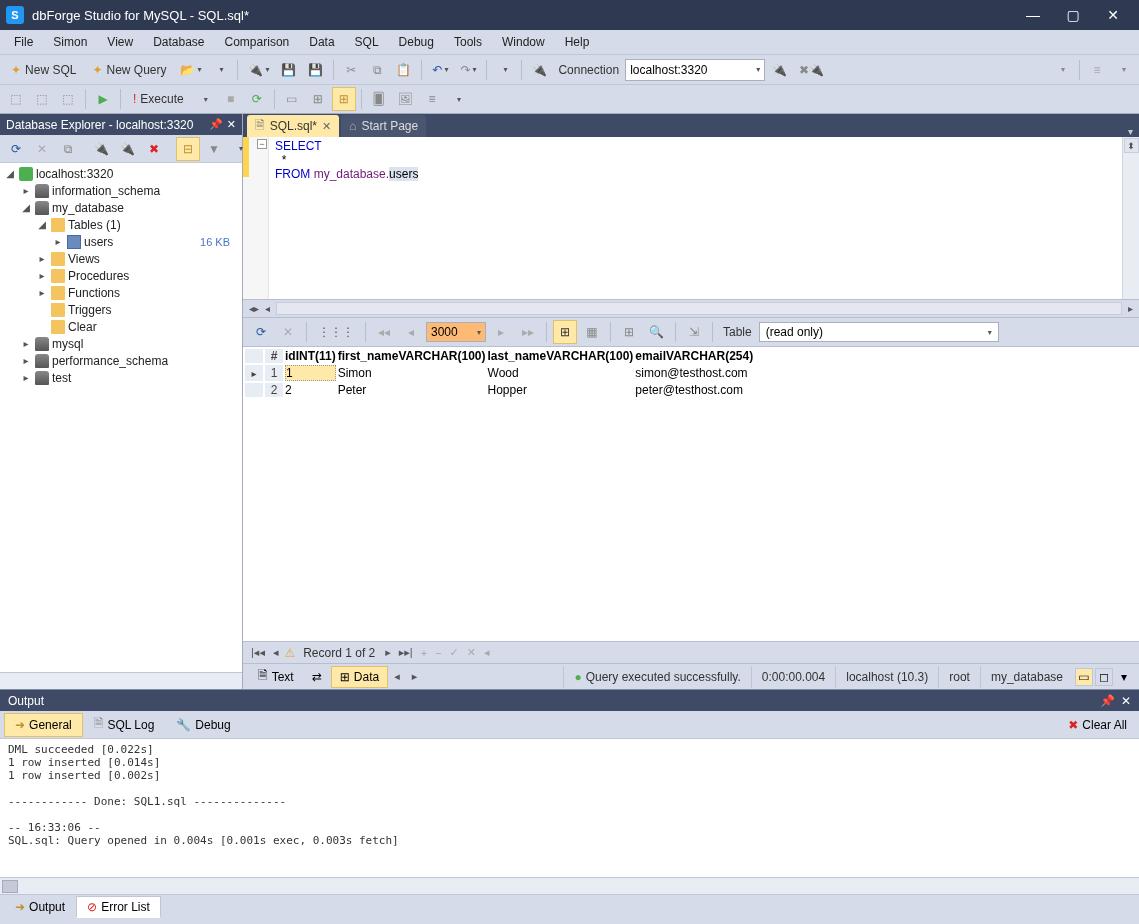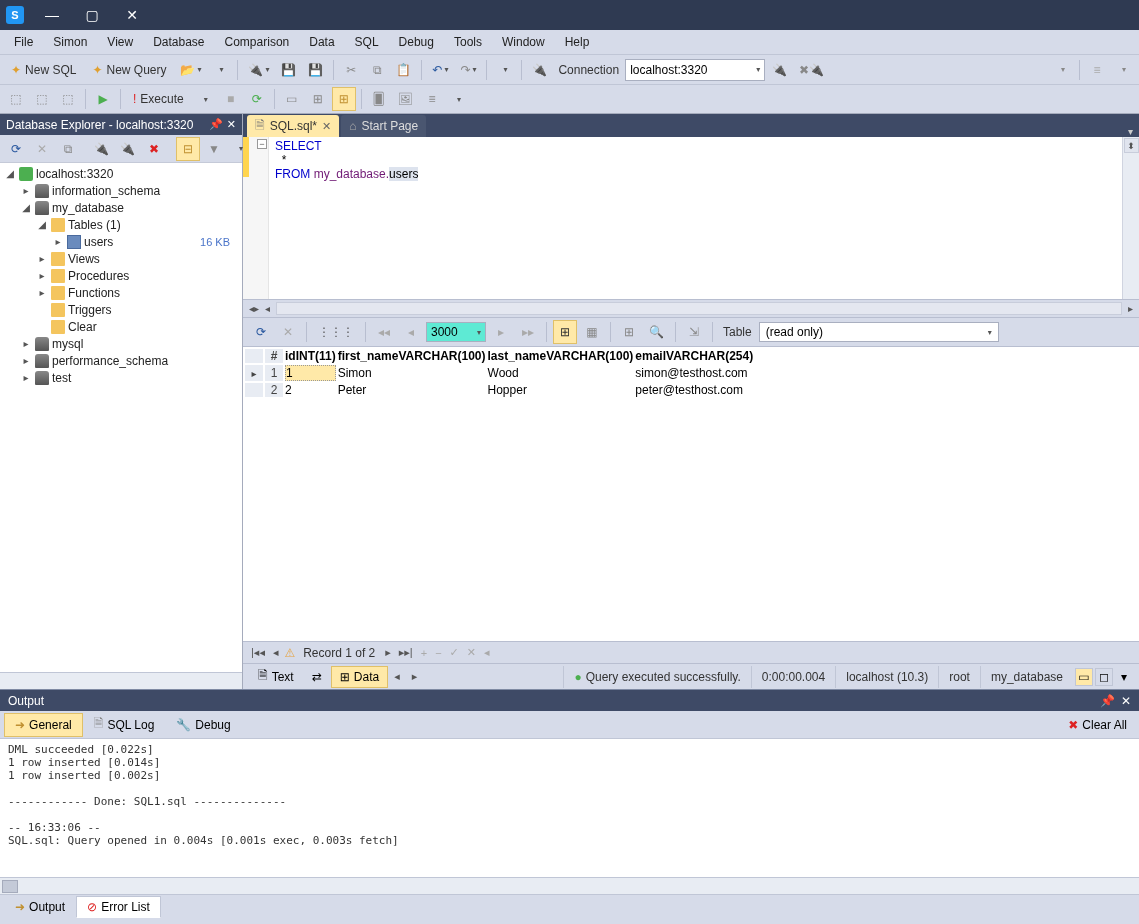--- a/index.html
+++ b/index.html
@@ -44,21 +44,21 @@
 .sql-gutter { width: 26px; background: #f6f6f6; border-right: 1px solid #e5e5e5; }
 .sql-marker { position:absolute; left:0; width:6px; height: 40px; background: #ffd54f; top:0; }
 .sql-text { padding: 2px 6px; font-family: Consolas, monospace; font-size: 12px; line-height: 14px; white-space: pre; flex:1; }
 .sql-kw { color: #0000cc; }
 .sql-id { color: #701a75; }
 .sql-hl { background: #dde3ee; }
 .sql-collapse { position:absolute; left:14px; top:2px; width:10px; height:10px; border:1px solid #999; background:#fff; font-size:9px; line-height:8px; text-align:center; color:#555;}
 .ed-footer { height: 18px; background: #d6dbe9; border-top: 1px solid #b8bed0; display:flex; align-items:center; padding:0 6px; gap:6px;}
 .ed-footer .arrow { font-size:10px; color:#555;}
 .grid-toolbar { height: 30px; background: #d6dbe9; border-top: 1px solid #b8bed0; border-bottom: 1px solid #b8bed0; display: flex; align-items: center; padding: 0 6px; gap: 3px; }
-.grid-toolbar .field { width: 60px; height: 20px; border: 1px solid #a9afc0; background: #5eead4; padding: 0 4px; display:flex; align-items:center; justify-content:space-between; }
+.grid-toolbar .field { width: 60px; height: 20px; border: 1px solid #a9afc0; background: #fdba74; padding: 0 4px; display:flex; align-items:center; justify-content:space-between; }
 .grid-toolbar .combo { width: 240px; height: 20px; border: 1px solid #a9afc0; background: #fff; padding: 0 6px; display:flex; align-items:center; justify-content:space-between; }
 .grid-toolbar .tbtn.active { background: #ffe9a8; border-color: #e0c068; }
 .row-indicator { width: 18px; background: #e8ecf3; text-align:center; color:#444; font-size:10px;}
 .row-num { width: 18px; background: #e8ecf3; text-align:center; color:#444;}
 .nav-footer { height: 22px; background: #d6dbe9; border-top: 1px solid #b8bed0; display:flex; align-items:center; padding:0 6px; gap:4px; }
 .nav-footer .rec { color: #333; margin: 0 4px; }
 .nav-footer .navbtn { color:#555; font-size:11px; padding:0 2px;}
 .nav-footer .warn { color:#e6a23c; }
 .status-footer { height: 26px; background: #d6dbe9; border-top: 1px solid #b8bed0; display:flex; align-items:center; padding:0 6px; gap:0; }
 .status-footer .modebtn { height:22px; padding:0 8px; display:flex; align-items:center; border:1px solid transparent; gap:4px;}
@@ -85,20 +85,21 @@
 .left-right-arrows { font-size:11px; color:#555; padding:0 6px;}
 .grid-data-wrap { flex:1; background:#fff; overflow:hidden; position:relative;}
 .sql-scroll-v { width:17px; background:#e8ecf3; border-left:1px solid #d0d4e0; display:flex; flex-direction:column; align-items:center;}
 .sql-scroll-v .btn { width:15px; height:15px; background:#e0e4ee; border:1px solid #c8cddb; font-size:9px; color:#555; display:flex; align-items:center; justify-content:center; margin:1px 0;}
 </style>
 </head>
 <body>
 
 <div class="titlebar">
   <div class="logo">S</div>
+  <div class="title">dbForge Studio for MySQL - SQL.sql*</div>
   <div class="winbtn">—</div>
   <div class="winbtn">▢</div>
   <div class="winbtn">✕</div>
 </div>
 
 <div class="menubar">
   <span>File</span>
   <span>Simon</span>
   <span>View</span>
   <span>Database</span>

